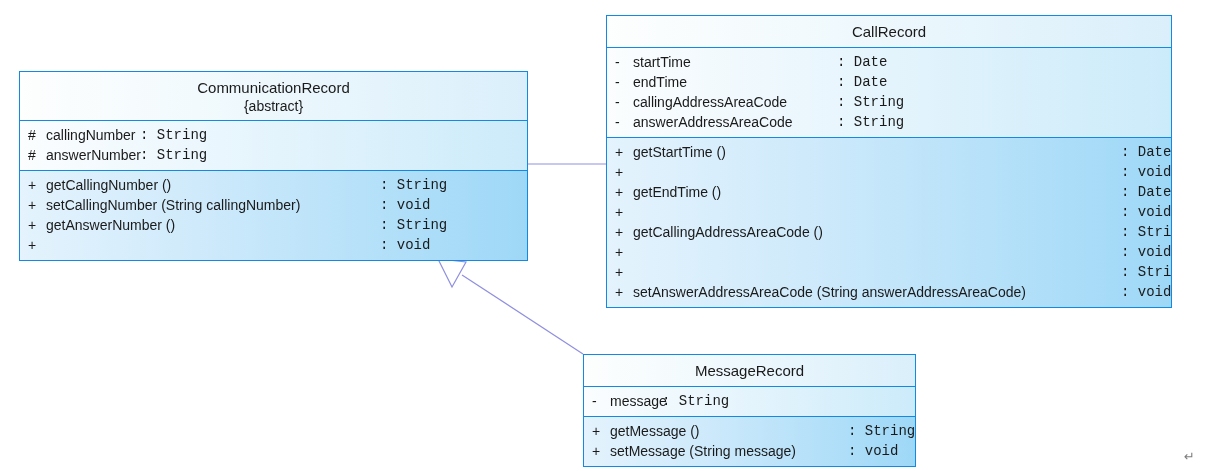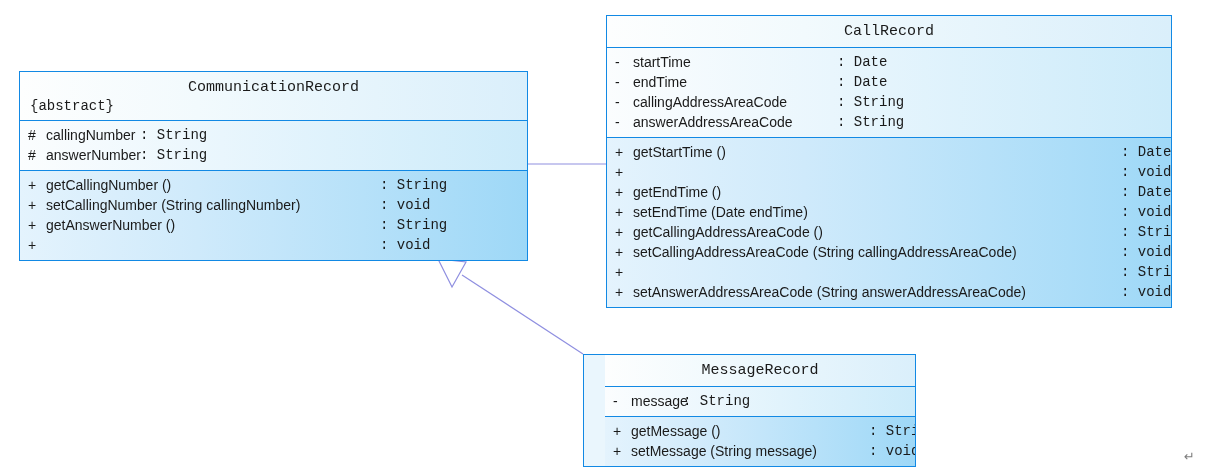--- a/index.html
+++ b/index.html
@@ -42,36 +42,35 @@
   }
   .compartment {
     box-sizing: border-box;
     position: relative;
   }
   .compartment + .compartment {
     border-top: 1px solid #1289e4;
   }
   .c-title {
     background: linear-gradient(to right, #fdfefe 0%, #f2fafd 35%, #daeffb 100%);
-    font-family: Liberation Mono, monospace;
   }
   .c-attrs {
     background: linear-gradient(to right, #fbfdfe 0%, #e9f6fd 40%, #ccebfa 100%);
   }
   .c-ops {
     background: linear-gradient(to right, #e4f3fd 0%, #cfeafb 35%, #9ed8f7 100%);
   }
   .class-name {
     text-align: center;
     font-size: 15px;
     padding: 7px 10px 2px 10px;
     white-space: nowrap;
   }
   .class-stereo {
-    text-align: left;
+    text-align: center;
     font-size: 14px;
     padding: 0 10px 6px 10px;
     white-space: nowrap;
   }
   .member {
     display: block;
     position: relative;
     height: 20px;
     line-height: 20px;
     white-space: nowrap;
@@ -213,46 +212,44 @@
         <span class="vis">+</span>
         <span class="typ call-op-type">: void</span>
       </span>
       <span class="member">
         <span class="vis">+</span>
         <span class="sig">getEndTime ()</span>
         <span class="typ call-op-type">: Date</span>
       </span>
       <span class="member">
         <span class="vis">+</span>
-        <span class="sig">setEndTime (Date endTime)</span>
         <span class="typ call-op-type">: void</span>
       </span>
       <span class="member">
         <span class="vis">+</span>
         <span class="sig">getCallingAddressAreaCode ()</span>
         <span class="typ call-op-type">: String</span>
       </span>
       <span class="member">
         <span class="vis">+</span>
-        <span class="sig">setCallingAddressAreaCode (String callingAddressAreaCode)</span>
         <span class="typ call-op-type">: void</span>
       </span>
       <span class="member">
         <span class="vis">+</span>
         <span class="typ call-op-type">: String</span>
       </span>
       <span class="member">
         <span class="vis">+</span>
         <span class="sig">setAnswerAddressAreaCode (String answerAddressAreaCode)</span>
         <span class="typ call-op-type">: void</span>
       </span>
     </div>
   </div>
 
-  <div class="uml-class" style="left:583px; top:354px; width:333px;padding-left:21px;">
+  <div class="uml-class" style="left:583px; top:354px; width:333px;">
     <div class="compartment c-title">
       <div class="class-name" style="padding-bottom:7px;">MessageRecord</div>
     </div>
 
     <div class="compartment c-attrs pad-top pad-bot">
       <span class="member">
         <span class="vis">-</span>
         <span class="sig">message</span>
         <span class="typ msg-attr-type">: String</span>
       </span>

